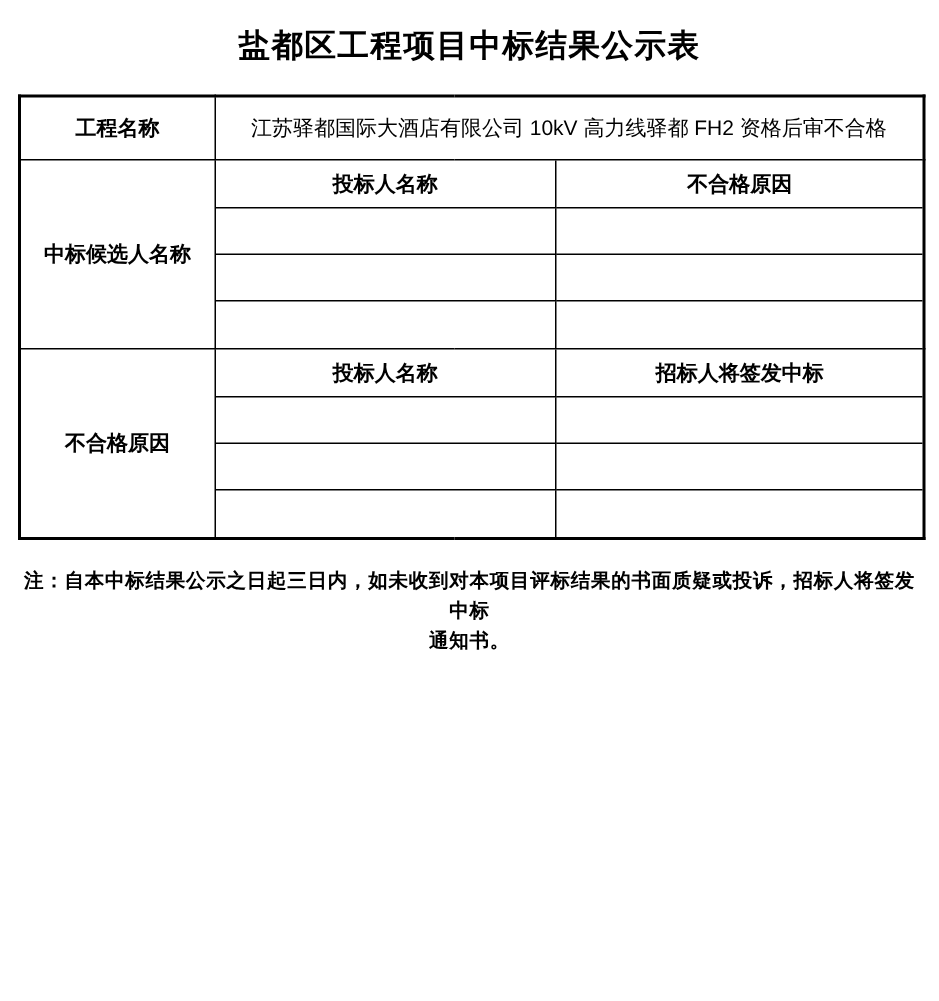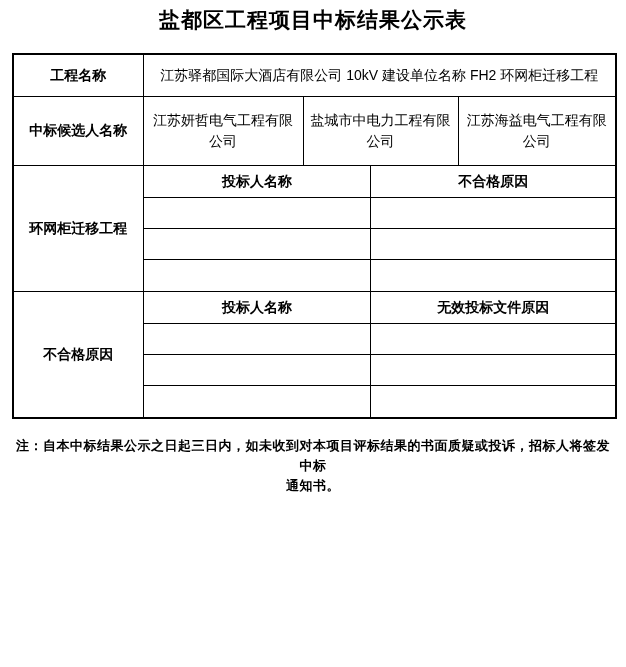--- a/index.html
+++ b/index.html
@@ -11,21 +11,21 @@
   }
   .page {
     width: 626px;
     height: 667px;
     position: relative;
     background: #ffffff;
     overflow: hidden;
   }
   .title {
     margin: 0;
-    padding-top: 6px;
+    padding-top: 16px;
     text-align: center;
     font-size: 21px;
     font-weight: bold;
     letter-spacing: 1px;
   }
   table.main {
     border-collapse: collapse;
     table-layout: fixed;
     width: 603px;
     margin: 19px 0 0 12px;
@@ -98,31 +98,25 @@
   <table class="main">
     <colgroup>
         <col class="c1">
         <col class="c2">
         <col class="c3">
         <col class="c4">
       </colgroup>
     <tbody>
       <tr class="r1">
         <td class="lbl">工程名称</td>
-        <td colspan="3">江苏驿都国际大酒店有限公司 10kV 建设单位名称 FH2 环网柜迁移工程</td>
-      </tr>
-      <tr class="r4">
-        <td class="lbl">中标候选人名称</td>
-        <td>江苏妍哲电气工程有限公司</td>
-        <td>盐城市中电力工程有限公司</td>
-        <td>江苏海益电气工程有限公司</td>
+        <td colspan="3">江苏驿都国际大酒店有限公司 10kV 高力线驿都 FH2 资格后审不合格</td>
       </tr>
 
       <tr>
-        <td class="lbl">环网柜迁移工程</td>
+        <td class="lbl">中标候选人名称</td>
         <td colspan="3" class="subwrap">
           <table class="sub">
             <colgroup>
                 <col class="s1">
                 <col class="s2">
               </colgroup>
             <tbody>
               <tr class="subhead">
                 <td class="lbl">投标人名称</td>
                 <td class="lbl">不合格原因</td>
@@ -148,21 +142,21 @@
         <td class="lbl">不合格原因</td>
         <td colspan="3" class="subwrap">
           <table class="sub">
             <colgroup>
                 <col class="s1">
                 <col class="s2">
               </colgroup>
             <tbody>
               <tr class="subhead">
                 <td class="lbl">投标人名称</td>
-                <td class="lbl">无效投标文件原因</td>
+                <td class="lbl">招标人将签发中标</td>
               </tr>
               <tr class="subrow">
                 <td></td>
                 <td></td>
               </tr>
               <tr class="subrow">
                 <td></td>
                 <td></td>
               </tr>
               <tr class="subrow">

